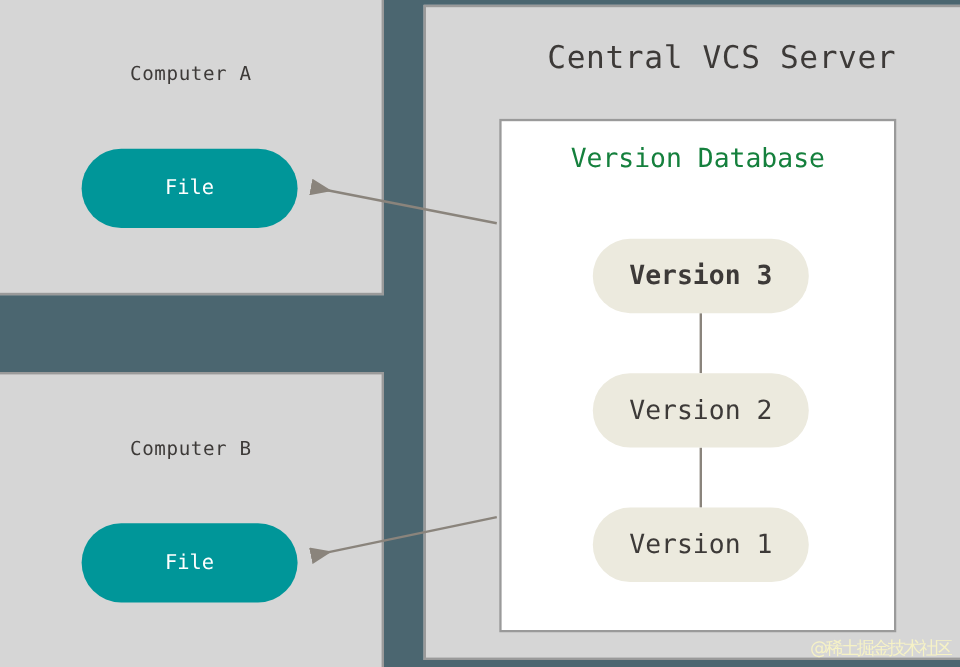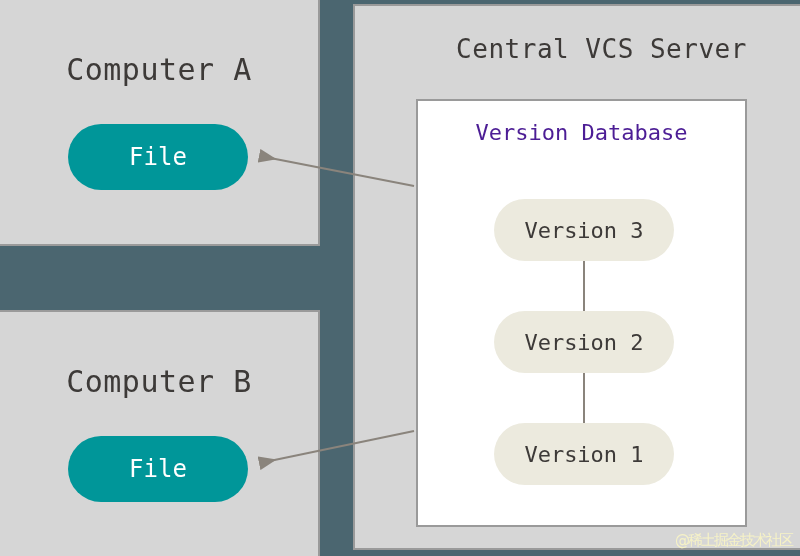--- a/index.html
+++ b/index.html
@@ -23,21 +23,21 @@
     border: 2px solid #9a9a9a;
     box-sizing: border-box;
   }
 
   .panel-title {
     position: absolute;
     left: 0;
     right: 0;
     text-align: center;
     color: #3d3a38;
-    font-size: 30px;
+    font-size: 16px;
     letter-spacing: 0.5px;
     white-space: nowrap;
   }
 
   
   #computer-a {
     left: -2px;
     top: -2px;
     width: 322px;
     height: 248px;
@@ -75,56 +75,56 @@
     height: 428px;
     background: #ffffff;
     border: 2px solid #9a9a9a;
     box-sizing: border-box;
   }
   #version-database .db-title {
     position: absolute;
     left: 0; right: 0;
     top: 19px;
     text-align: center;
-    color: #4c1d95;
+    color: #15803d;
     font-size: 22px;
     white-space: nowrap;
   }
 
   
   .file-pill {
     position: absolute;
     left: 68px;
     top: 124px;
     width: 180px;
     height: 66px;
     background: #009699;
     border-radius: 33px;
     display: flex;
     align-items: center;
     justify-content: center;
     color: #ffffff;
-    font-size: 24px;
+    font-size: 17px;
   }
 
   
   .version-pill {
     position: absolute;
     left: 76px;
     width: 180px;
     height: 62px;
     background: #eceade;
     border-radius: 31px;
     display: flex;
     align-items: center;
     justify-content: center;
     color: #3d3a38;
     font-size: 22px;
   }
-  #version-pill-0 { top: 98px; }
+  #version-pill-0 { top: 98px; font-weight: bold; }
   #version-pill-1 { top: 210px; text-align: center; }
   #version-pill-2 { top: 322px; }
 
   
   .version-connector {
     position: absolute;
     left: 165px;
     width: 2px;
     background: #8a847c;
   }

